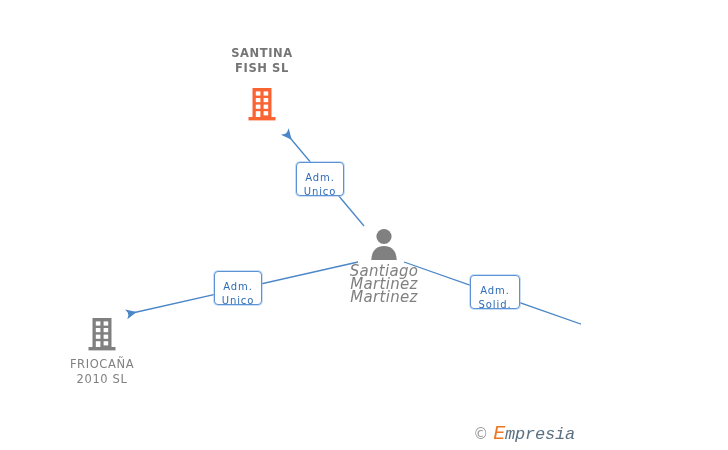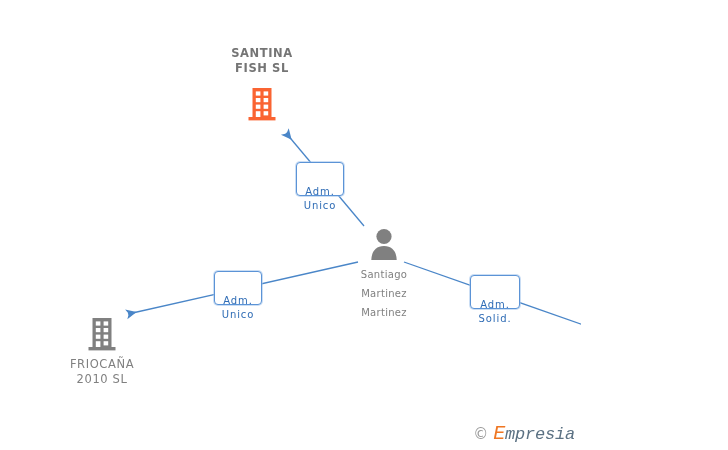--- a/index.html
+++ b/index.html
@@ -48,41 +48,42 @@
     margin: 0 auto;
   }
 
   
   .person-node {
     position: absolute;
     width: 160px;
     text-align: center;
   }
   .person-name {
-    font-size: 10px;
-    line-height: 19px;
+    font-size: 15px;
+    line-height: 13px;
     color: #808080;
     letter-spacing: 0.3px;
     white-space: pre-line;
+    font-style: italic;
   }
 
   
   .rel-box {
     position: absolute;
     box-sizing: border-box;
     background: #ffffff;
     border: 1px solid #5b93d6;
     border-radius: 4px;
     box-shadow: 0 0 0 1px rgba(160,195,235,0.55);
     color: #2f6cb5;
     font-size: 10px;
     line-height: 14px;
     letter-spacing: 0.9px;
     text-align: center;
-    padding-top: 22px;
+    padding-top: 8px;
     white-space: pre-line;
     z-index: 5;
   }
 
   
   #watermark {
     position: absolute;
     right: 6px;
     bottom: 6px;
     display: flex;

